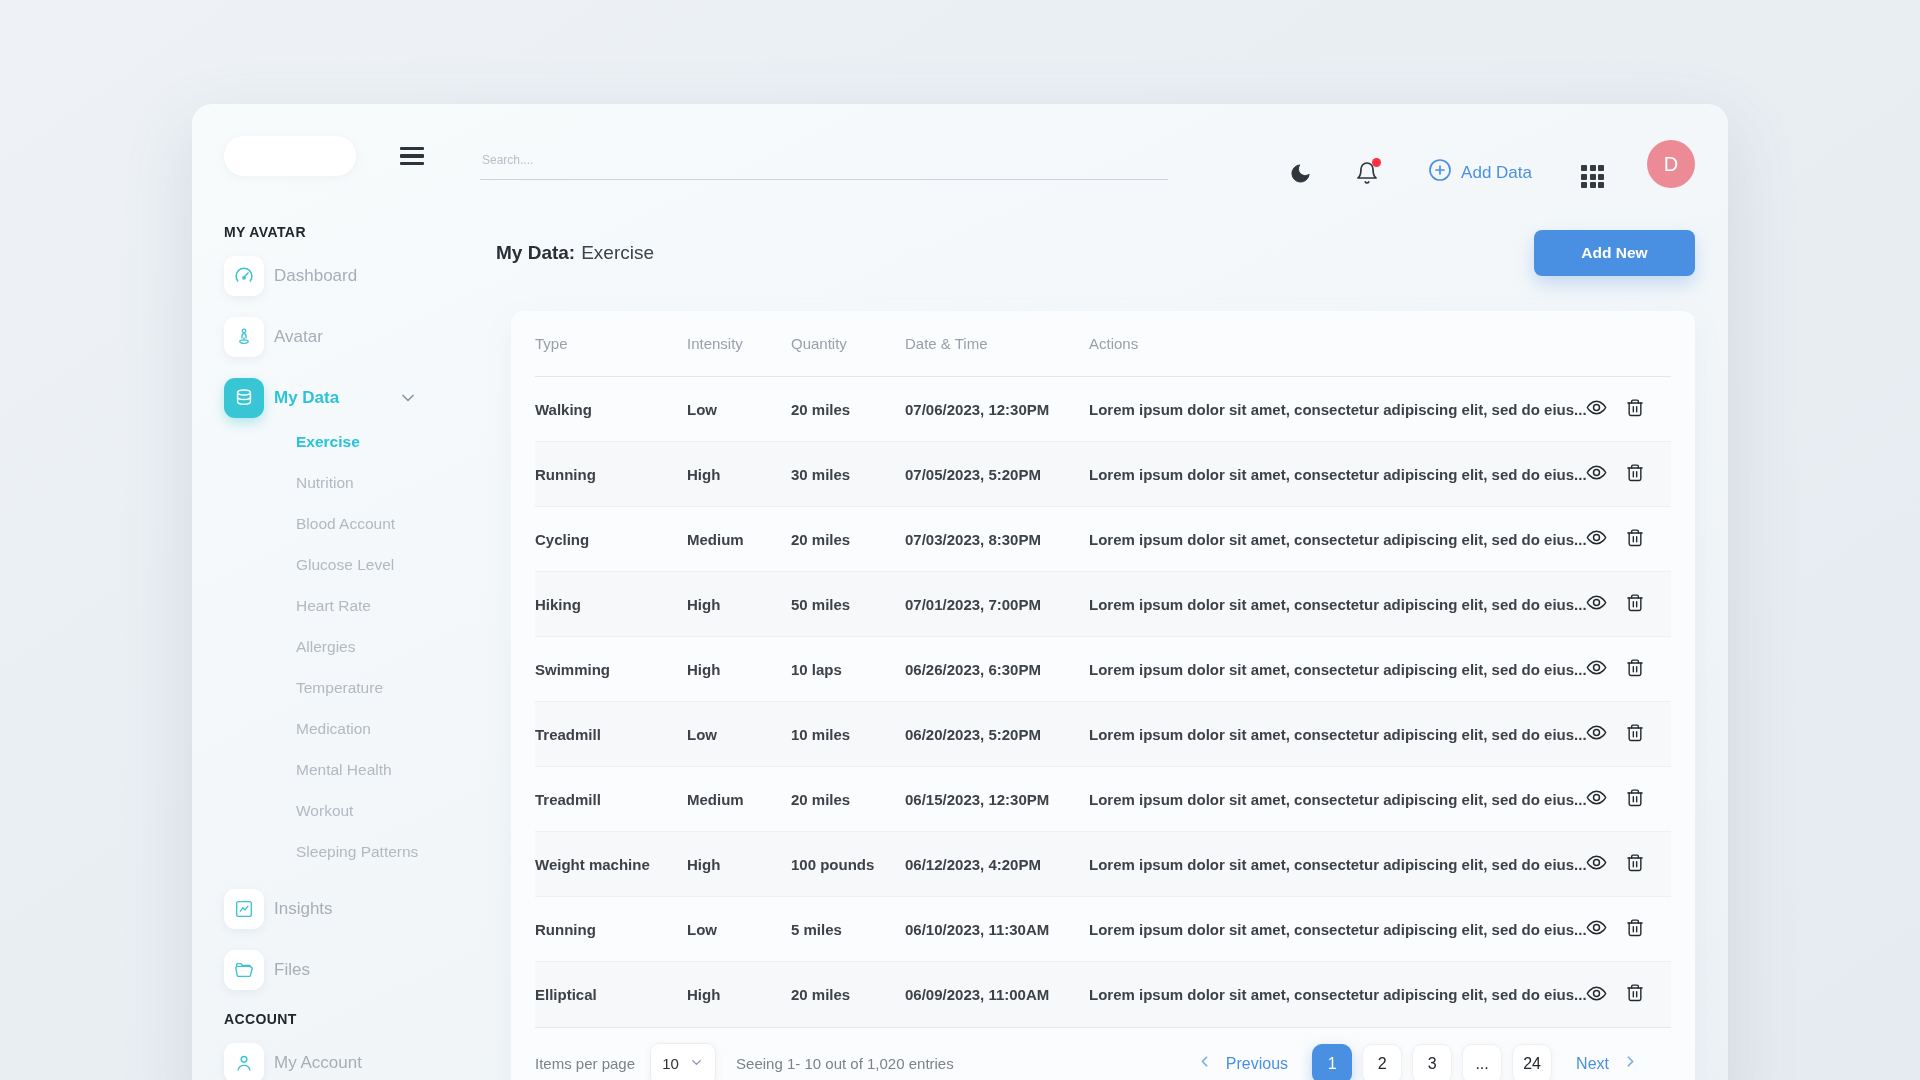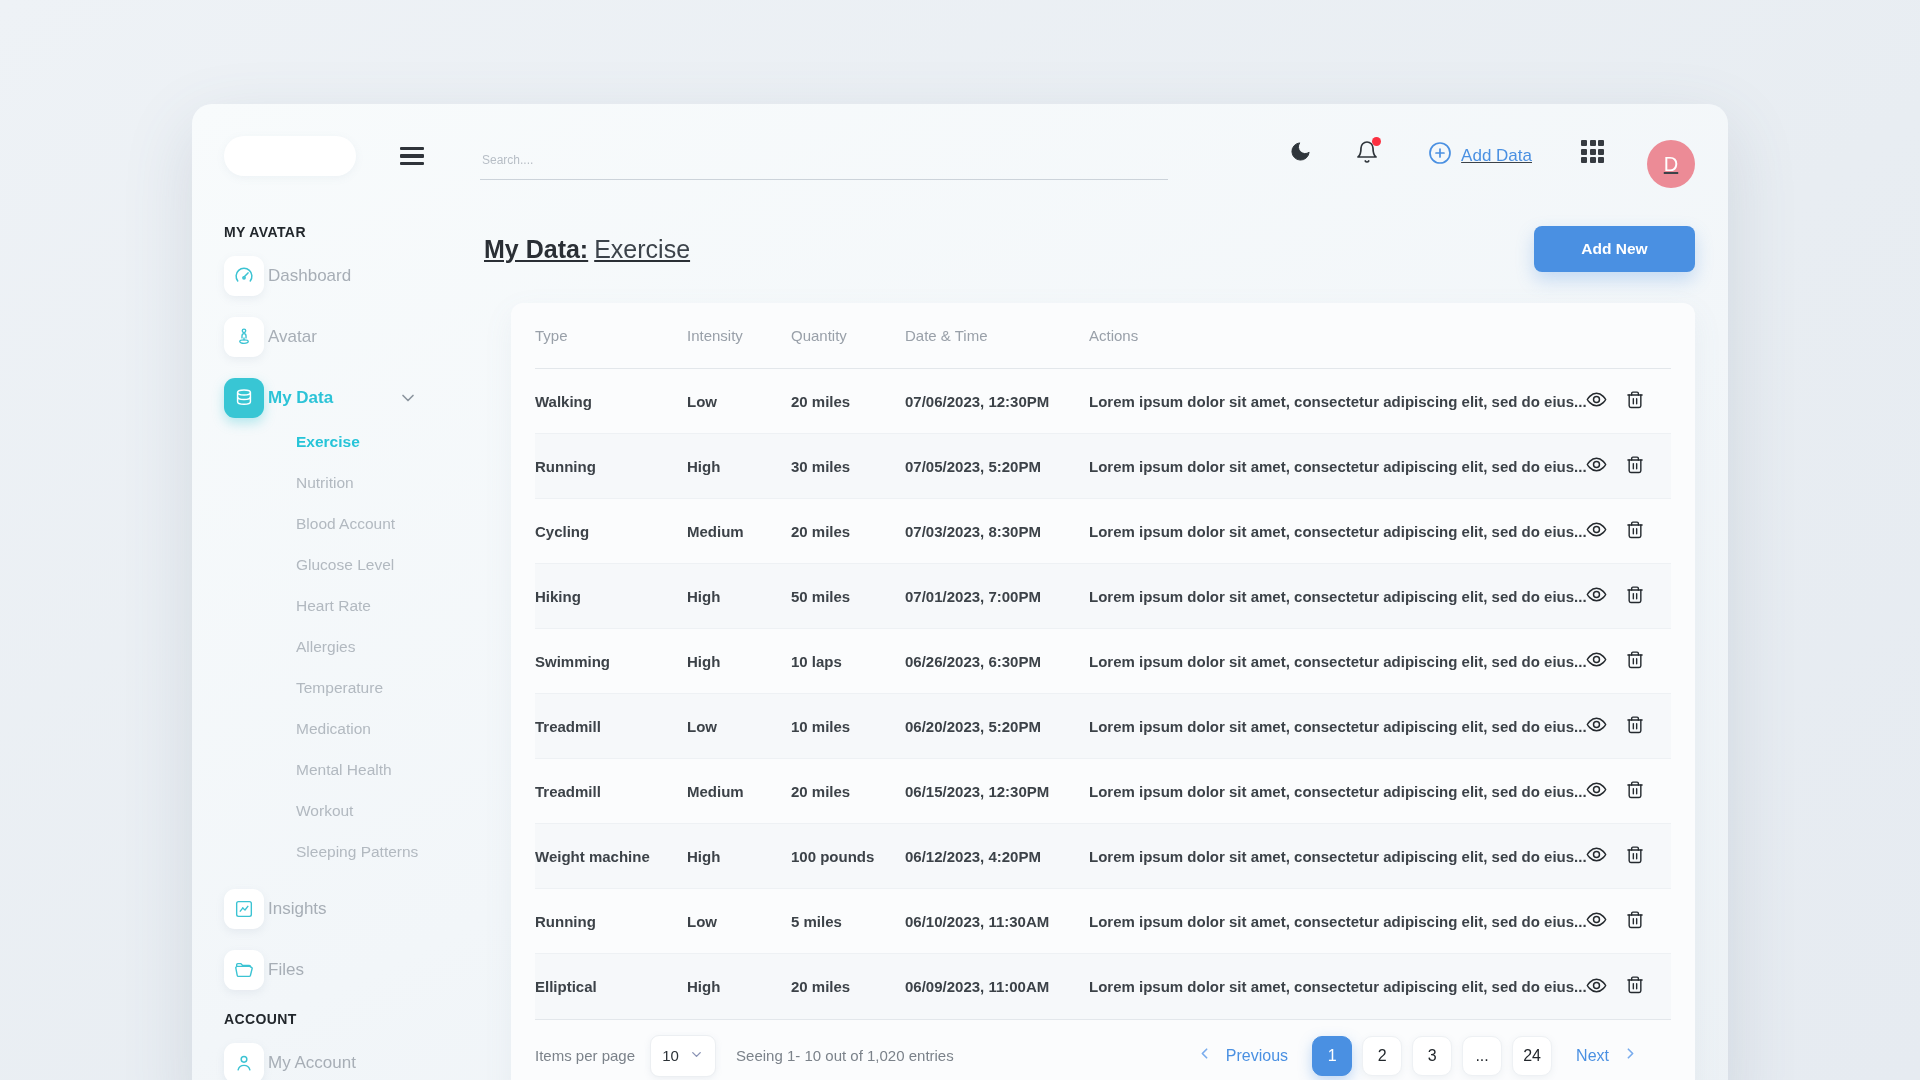--- a/index.html
+++ b/index.html
@@ -25,21 +25,21 @@
   .sidebar { width:288px; flex:none; padding:32px 0 0 32px; }
   .sidebar-head { display:flex; align-items:center; gap:44px; margin-bottom:48px; }
   .logo-pill { width:132px; height:40px; background:#ffffff; border-radius:20px;
     box-shadow:0 2px 8px rgba(120,140,160,.08); }
   .hamburger { width:24px; display:flex; flex-direction:column; gap:4px; background:none; border:0; padding:0; cursor:pointer; }
   .hamburger span { display:block; height:3.4px; background:#2f343a; border-radius:1px; }
 
   .section-label { font-size:14px; font-weight:700; color:#22272c; letter-spacing:.4px; margin:0 0 16px 0; }
   .section-label.account { margin:10px 0 16px 0; }
 
-  .nav-item { display:flex; align-items:center; gap:4px; height:40px; margin-bottom:21px; cursor:pointer; }
+  .nav-item { display:flex; align-items:center; gap:10px; height:40px; margin-bottom:21px; cursor:pointer; }
   .icon-tile { width:40px; height:40px; border-radius:11px; background:#ffffff; flex:none;
     display:flex; align-items:center; justify-content:center;
     box-shadow:0 3px 9px rgba(130,150,170,.12); }
   .icon-tile.teal { background:#38c6d4; box-shadow:0 5px 12px rgba(56,198,212,.35); }
   .nav-label { font-size:17px; color:#a7aeb6; }
   .nav-item.active .nav-label { color:#2cc3d7; font-weight:700; }
   .nav-chevron { margin-left:auto; margin-right:62px; display:flex; }
 
   .subnav { list-style:none; margin:-6px 0 24px 0; padding:0 0 0 72px; }
   .subnav-item { font-size:15.5px; color:#b2b9c0; height:22px; margin-bottom:19px; cursor:pointer; white-space:nowrap; }
@@ -47,32 +47,32 @@
 
   
   .main { flex:1; padding:36px 33px 0 0; display:flex; flex-direction:column; min-width:0; }
 
   .topbar { display:flex; align-items:center; }
   .search {
     width:688px; border:0; border-bottom:1px solid #ccd3da; background:transparent;
     font-size:12px; color:#3a4046; padding:4px 2px 12px 2px; outline:none;
   }
   .search::placeholder { color:#b7bec6; }
-  .topbar-icons { margin-left:auto; display:flex; align-items:flex-start; gap:43px;text-decoration:underline; }
+  .topbar-icons { margin-left:auto; display:flex; align-items:flex-end; gap:43px; }
   .icon-btn { background:none; border:0; padding:0; cursor:pointer; display:flex; align-items:center; position:relative; }
   .bell-dot { position:absolute; top:-3px; right:-2px; width:9px; height:9px; border-radius:50%; background:#fb3040; }
   .add-data { display:flex; align-items:center; gap:9px; background:none; border:0; cursor:pointer;
     color:#4a90e2; font-size:17px; }
   .grid-icon { display:grid; grid-template-columns:repeat(3,6px); gap:2.5px; }
   .grid-icon i { width:6px; height:6px; background:#363b41; border-radius:1px; }
   .avatar-btn { width:48px; height:48px; border-radius:50%; background:#ec8b96; border:0; cursor:pointer;
     color:#fff; font-size:20px; display:flex; align-items:center; justify-content:center; }
 
   .title-row { display:flex; align-items:center; margin-top:38px; }
-  .page-title { margin:4px; font-size:25px; font-weight:700; color:#2a2f35;text-decoration:underline; }
+  .page-title { margin:16px; font-size:19px; font-weight:700; color:#2a2f35; }
   .title-regular { font-weight:400; color:#3c434a; margin-left:6px; }
   .add-new { margin-left:auto; width:161px; height:46px; border-radius:8px; border:0; cursor:pointer;
     background:#4a90e2; color:#ffffff; font-size:15.5px; font-weight:700;
     box-shadow:0 8px 18px rgba(74,144,226,.28); }
 
   
   .table-card { margin:31px 0 0 31px; border-radius:12px; background:#fbfcfd;
     box-shadow:0 10px 30px rgba(120,140,165,.08); padding:0 24px 8px 24px; }
   .thead, .trow { display:grid; grid-template-columns:152px 104px 114px 184px 1fr 85px; align-items:center; }
   .thead { height:66px; font-size:15px; color:#99a0a9; border-bottom:1px solid #e3e7eb; }

